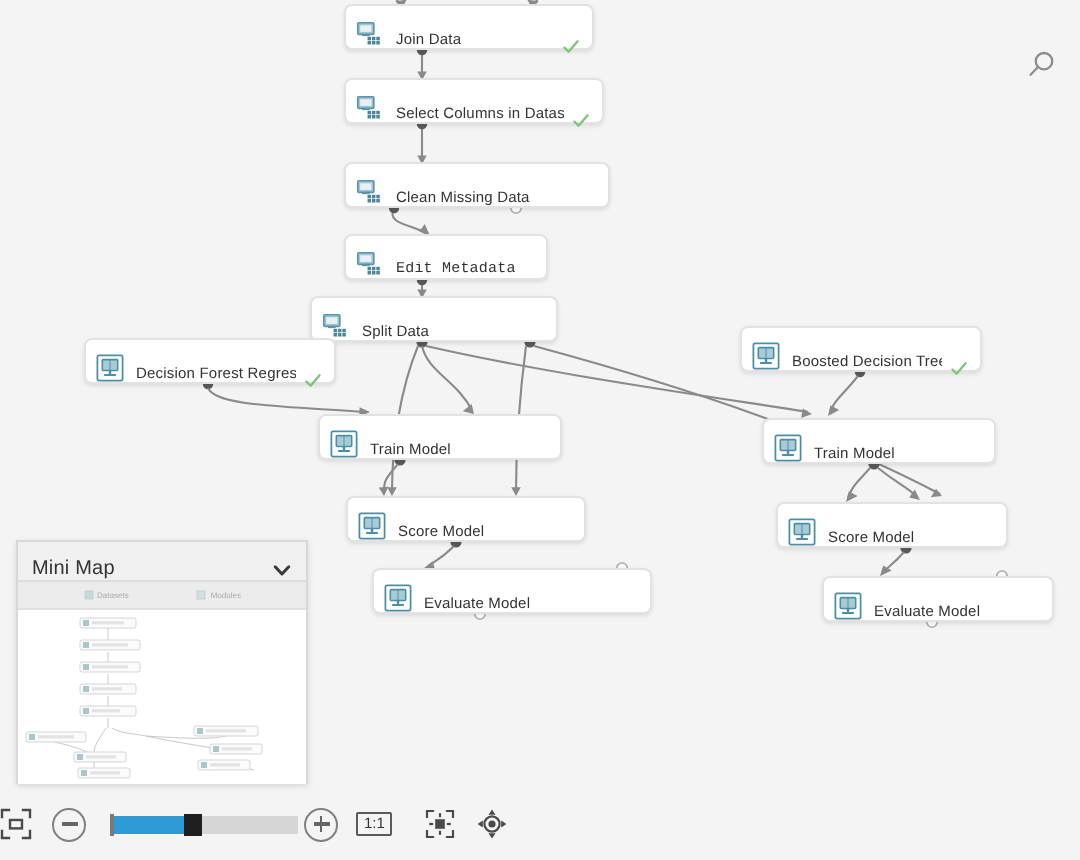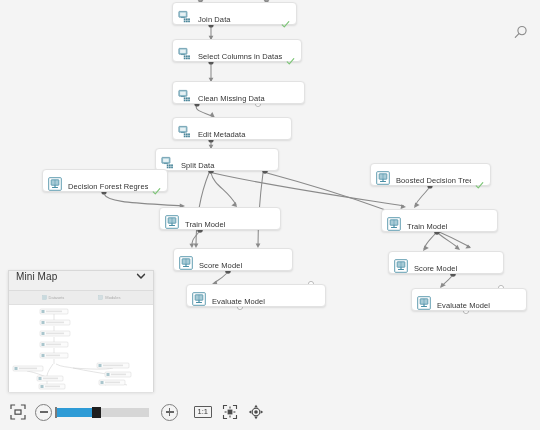--- a/index.html
+++ b/index.html
@@ -69,21 +69,21 @@
     background: #ffffff;
     border: 1px solid #d8d8d8;
     box-sizing: border-box;
     box-shadow: 0 1px 3px rgba(0,0,0,0.12);
   }
   #minimap .mm-header {
     height: 20px;
     background: #f0f0f0;
     border-bottom: 1px solid #dcdcdc;
     display: flex;
-    align-items: flex-start;
+    align-items: flex-end;
     padding: 0 7px;
     box-sizing: border-box;
   }
   #minimap .mm-title {
     font-size: 10px;
     color: #333;
     flex: 1 1 auto;
     letter-spacing: 0.1px;
   }
   #minimap .mm-chevron {
@@ -117,21 +117,21 @@
   #zoombar {
     position: absolute;
     left: 0; top: 398px;
     width: 265px; height: 28px;
     display: flex;
     align-items: center;
     gap: 0px;
   }
   #zoombar .zb-icon {
     width: 26px; height: 26px;
-    display: flex; align-items: center; justify-content: flex-end;
+    display: flex; align-items: center; justify-content: flex-start;
   }
   #zoombar .circ {
     width: 17px; height: 17px;
     border: 1.2px solid #808080;
     border-radius: 50%;
     display: flex; align-items: center; justify-content: center;
     box-sizing: border-box;
   }
   #zoombar .circ .bar-h {
     width: 8px; height: 1.4px; background: #666;
@@ -314,21 +314,21 @@
                 <rect x="6.6" y="9.6" width="2" height="2"></rect>
                 <rect x="9.1" y="9.6" width="2" height="2"></rect>
                 <rect x="11.6" y="9.6" width="2" height="2"></rect>
                 <rect x="6.6" y="12" width="2" height="2"></rect>
                 <rect x="9.1" y="12" width="2" height="2"></rect>
                 <rect x="11.6" y="12" width="2" height="2"></rect>
               </g>
             </svg></span>
           <span class="nlabel">Clean Missing Data</span>
         </div>
-        <div class="node" style="left: 172px; top: 117px; width: 120px;">
+        <div class="node" style="left: 172px; top: 117px; width: 102px; font-family: Liberation Mono, monospace;">
           <span class="nicon"><svg viewBox="0 0 16 16">
               <rect x="1" y="1.6" width="9.2" height="6.6" rx="0.6" fill="#9ec6d2" stroke="#5d93a6" stroke-width="0.9"></rect>
               <rect x="2.4" y="3" width="6.4" height="3.8" fill="#ffffff" opacity="0.75"></rect>
               <rect x="3.4" y="8.2" width="4.4" height="1" fill="#5d93a6"></rect>
               <g fill="#4a8599">
                 <rect x="6.6" y="9.6" width="2" height="2"></rect>
                 <rect x="9.1" y="9.6" width="2" height="2"></rect>
                 <rect x="11.6" y="9.6" width="2" height="2"></rect>
                 <rect x="6.6" y="12" width="2" height="2"></rect>
                 <rect x="9.1" y="12" width="2" height="2"></rect>

